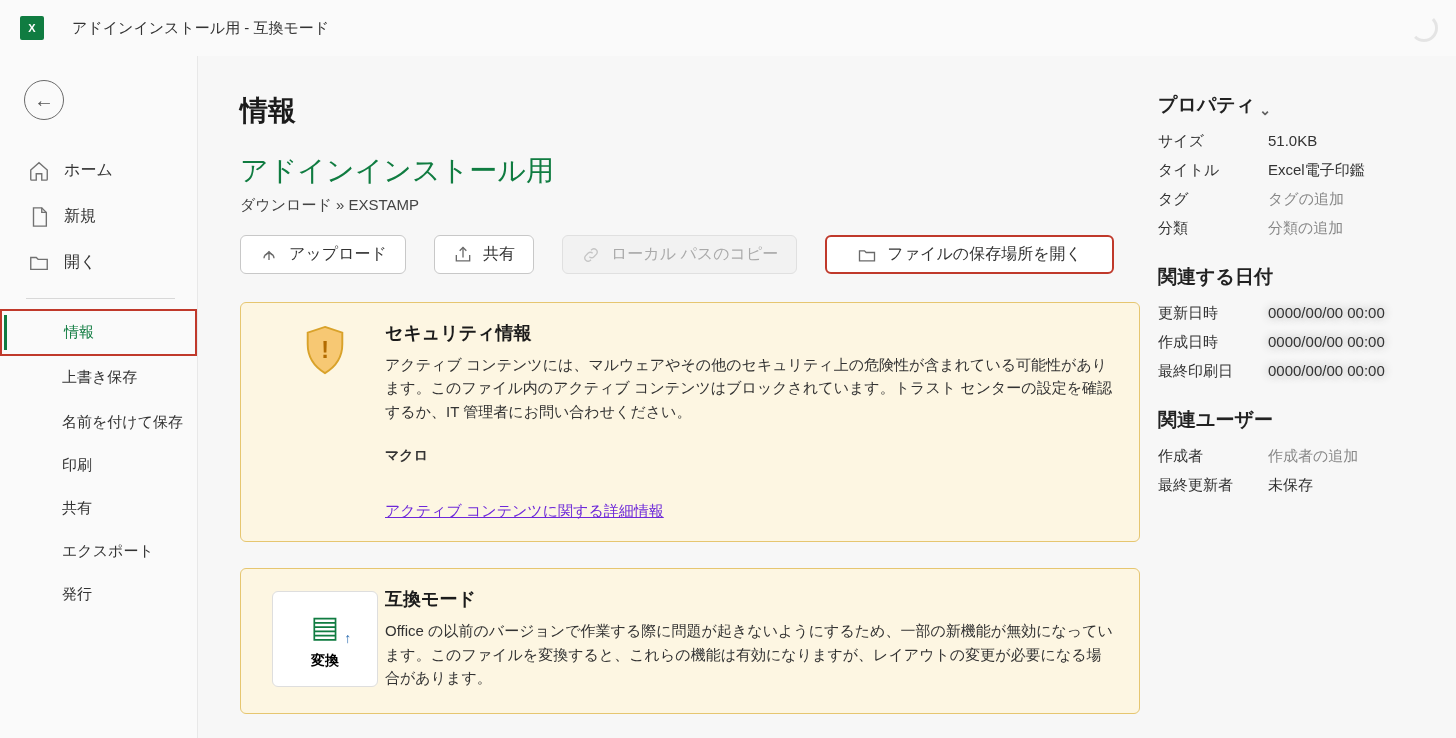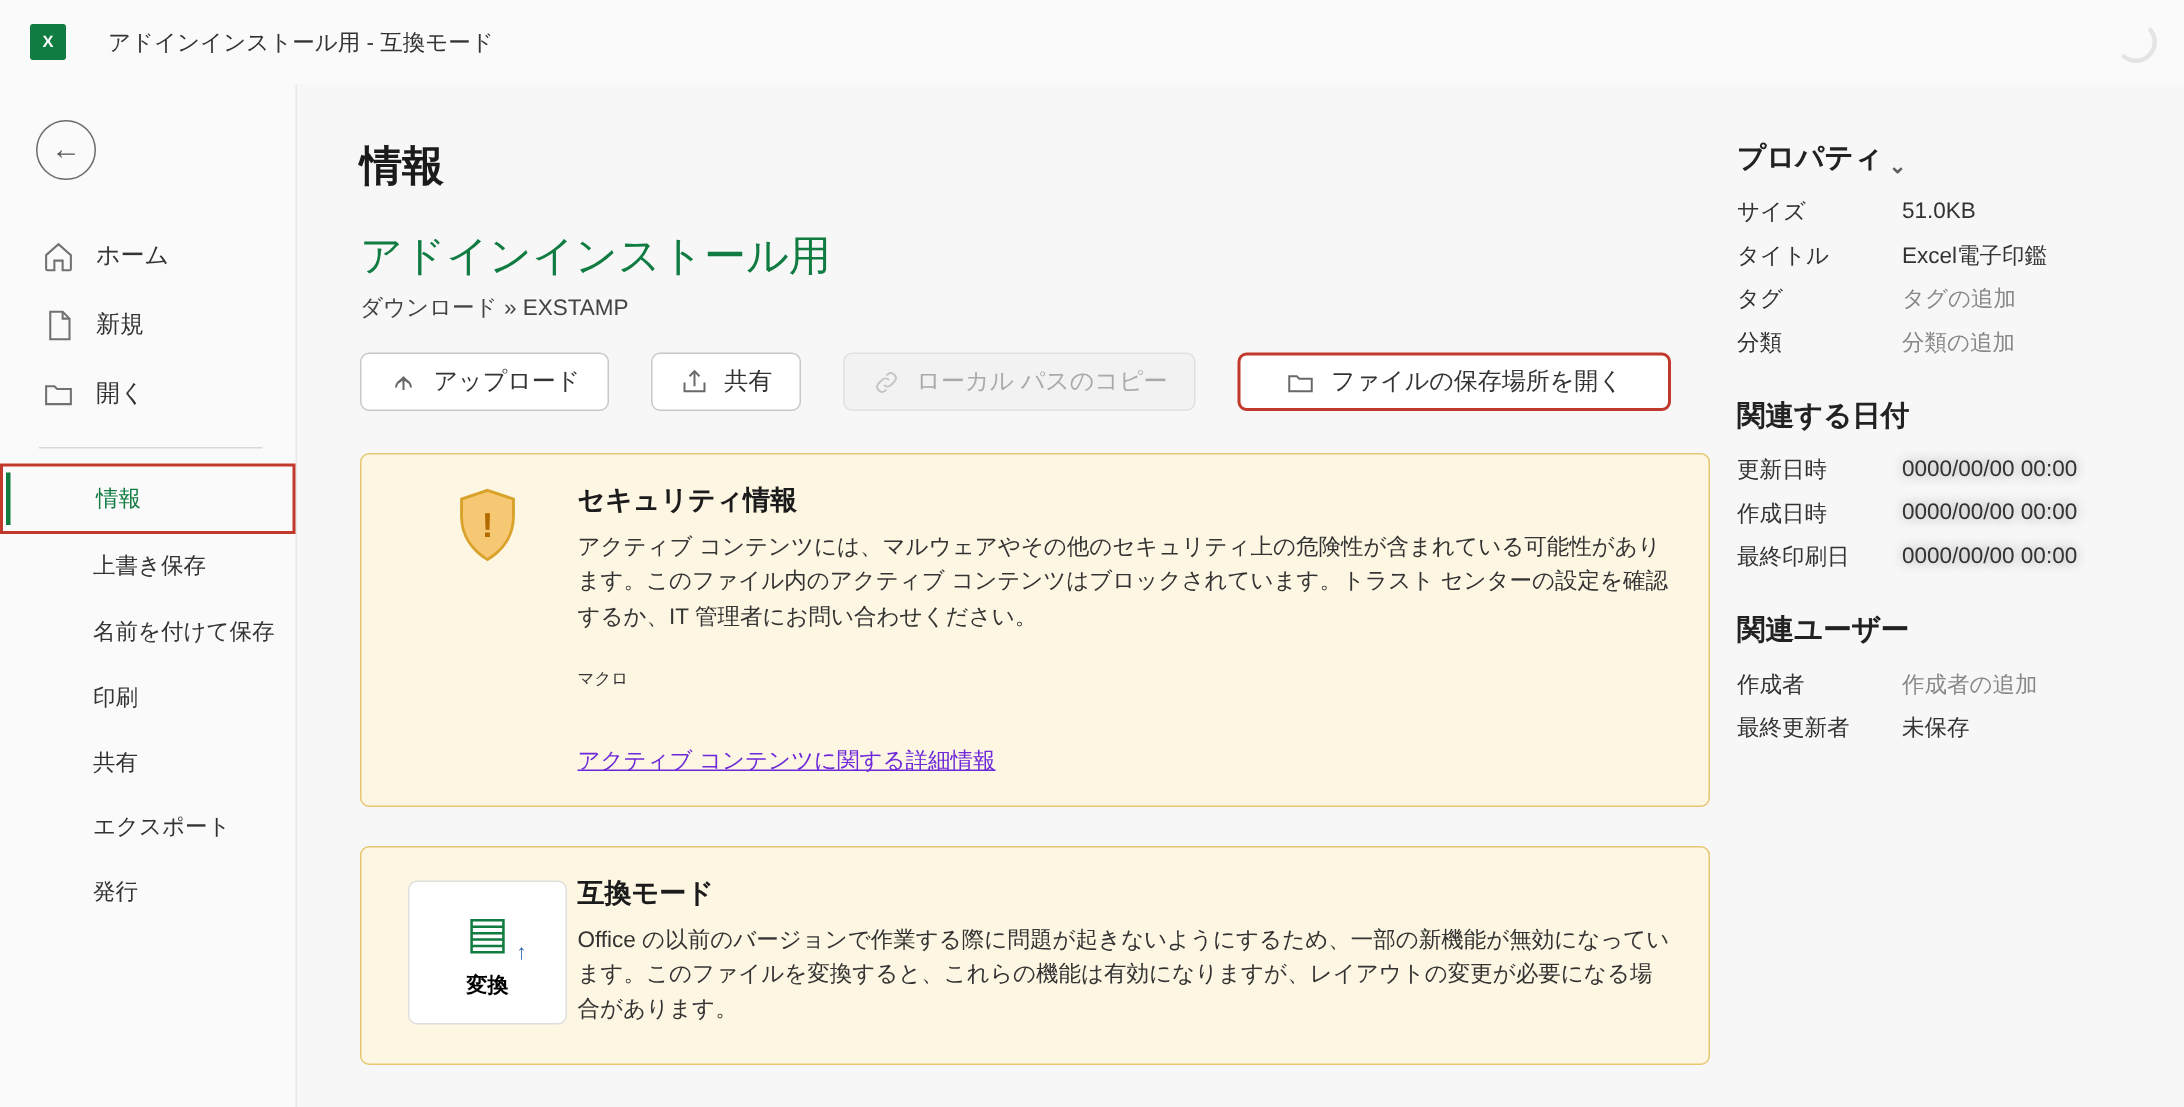--- a/index.html
+++ b/index.html
@@ -29,21 +29,21 @@
 .btn .icon { width: 20px; height: 20px; margin-right: 10px; opacity: .8; display: flex; align-items: center; justify-content: center; }
 .btn .icon svg { stroke: #444; fill: none; stroke-width: 1.6; }
 .btn.disabled { background: #f2f2f2; color: #aaa; border-color: #e0e0e0; cursor: default; }
 .btn.disabled .icon svg { stroke: #bbb; }
 .btn.highlighted { border: 2px solid #c0392b; padding: 7px 30px; }
 .card { border: 1px solid #e6c670; background: #fdf6e2; border-radius: 6px; padding: 18px 24px 20px 24px; display: flex; margin-bottom: 26px; }
 .card .card-icon { width: 120px; display: flex; align-items: flex-start; justify-content: center; padding-top: 4px; }
 .card .card-body { flex: 1; }
 .card h3 { font-size: 18px; font-weight: 600; margin-bottom: 8px; color: #1b1b1b; }
 .card p { font-size: 15px; line-height: 1.55; color: #333; margin-bottom: 4px; }
-.card .sub { margin: 22px 0 36px 0; font-size: 11px; }
+.card .sub { margin: 22px 0 36px 0; font-size: 14px; font-weight: bold; }
 .card a { color: #6d28d9; text-decoration: underline; font-size: 15px; cursor: pointer; }
 .shield { width: 44px; height: 50px; }
 .convert-box { width: 106px; height: 96px; border: 1px solid #dedede; border-radius: 6px; background: #fff; display: flex; flex-direction: column; align-items: center; justify-content: center; }
 .convert-box .fi { font-size: 30px; color: #107c41; position: relative; }
 .convert-box .fi::after { content: "↑"; position: absolute; right: -12px; bottom: -2px; font-size: 14px; color: #2b6cb0; }
 .convert-box .cl { margin-top: 8px; font-size: 14px; font-weight: 600; }
 .props h3 { font-size: 19px; font-weight: 600; margin-bottom: 14px; color: #222; display: flex; align-items: flex-end; }
 .props h3 .chev { margin-left: 4px; font-size: 14px; opacity: .7; }
 .prop-row { display: flex; font-size: 15px; margin-bottom: 10px; }
 .prop-row .k { width: 110px; color: #333; }

